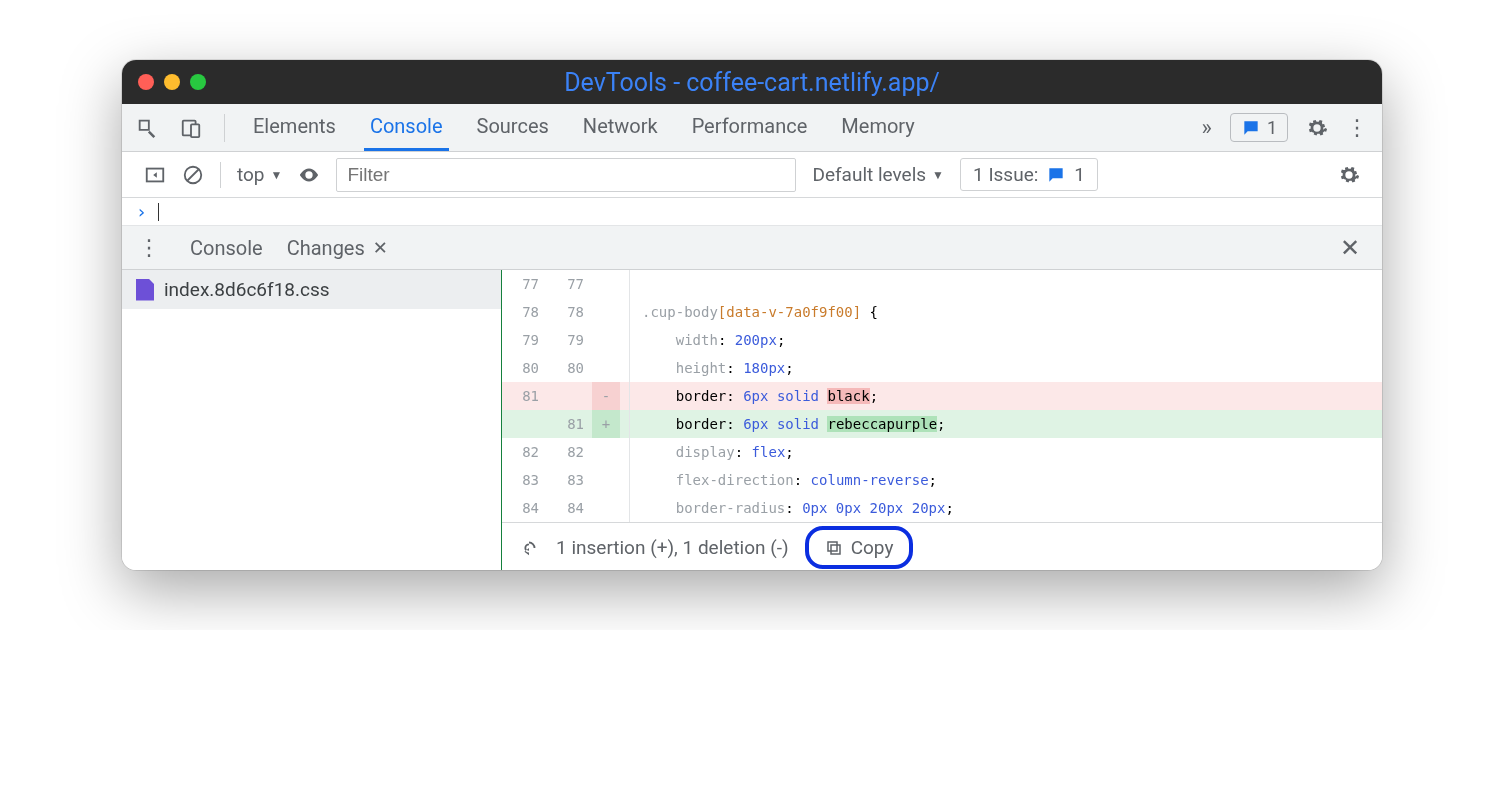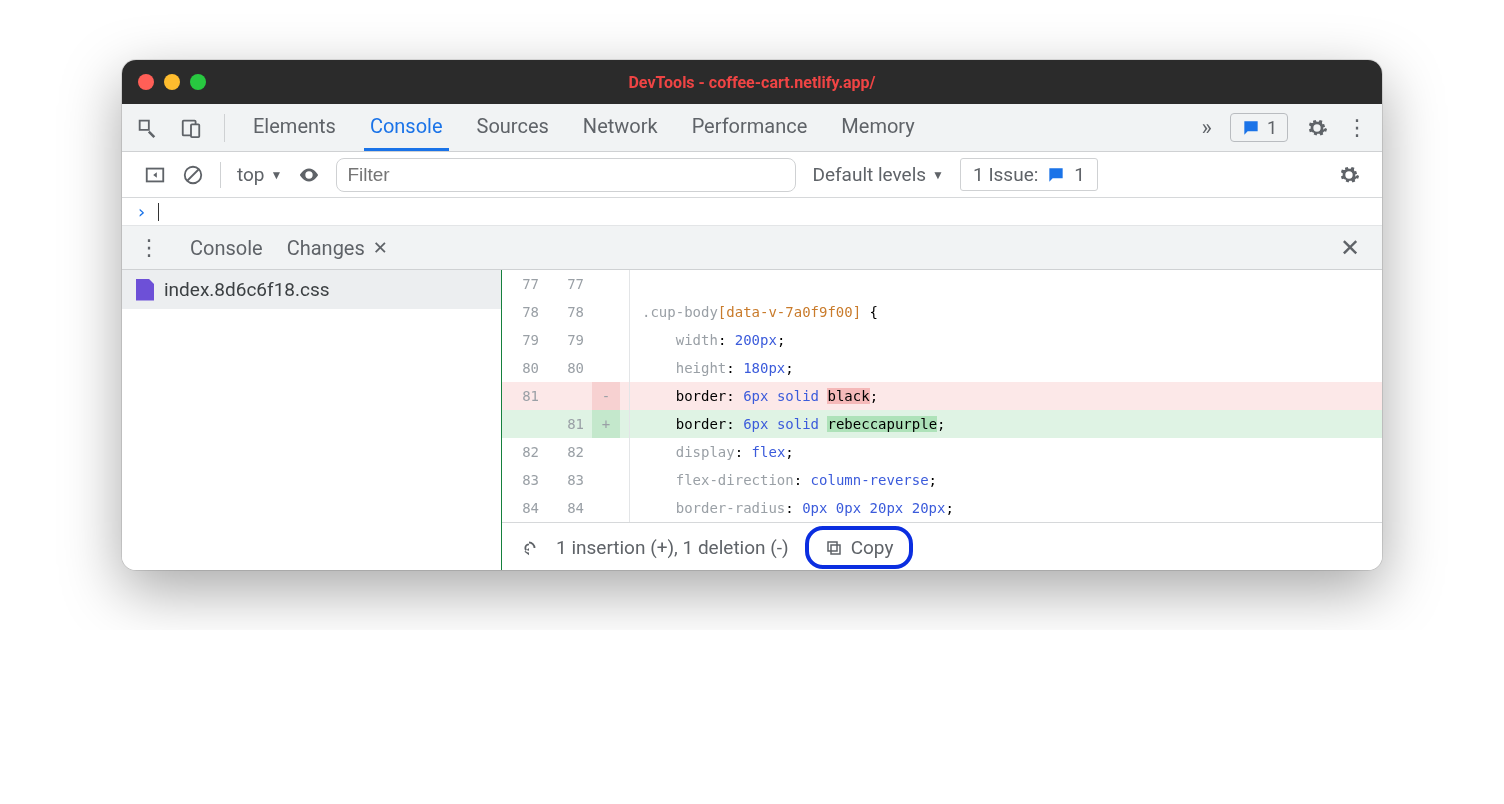--- a/index.html
+++ b/index.html
@@ -2,30 +2,30 @@
 <html><head>
 <meta charset="utf-8">
 <style>
 *{box-sizing:border-box;margin:0;padding:0}
 body{font-family:-apple-system,BlinkMacSystemFont,"Segoe UI",Roboto,sans-serif;background:#fff;display:flex;justify-content:center;align-items:flex-start;padding:60px}
 .window{width:1260px;border-radius:14px;overflow:hidden;box-shadow:0 20px 60px rgba(0,0,0,.35),0 0 0 1px rgba(0,0,0,.1);background:#fff}
 .titlebar{height:44px;background:#2b2b2b;display:flex;align-items:center;padding:0 16px;position:relative}
 .traffic{display:flex;gap:10px}
 .dot{width:16px;height:16px;border-radius:50%}
 .red{background:#ff5f57}.yellow{background:#febc2e}.green{background:#28c840}
-.titlebar-title{position:absolute;left:50%;transform:translateX(-50%);color:#ef4444;font-size:16px;font-weight:700}
+.titlebar-title{position:absolute;left:50%;transform:translateX(-50%);color:#3b82f6;font-size:25px;font-weight:400}
 .tabs{height:48px;background:#f1f3f4;border-bottom:1px solid #cfd1d3;display:flex;align-items:center;padding:16px 14px;gap:22px;font-size:20px;color:#5f6368}
 .tabs .tab{padding:10px 6px;cursor:pointer}
 .tabs .active{color:#1a73e8;border-bottom:3px solid #1a73e8}
 .tabs .sep{width:1px;height:28px;background:#cfd1d3}
 .tabs-right{margin-left:auto;display:flex;align-items:center;gap:18px}
 .badge{display:flex;align-items:center;gap:6px;border:1px solid #b9bcc0;border-radius:4px;padding:3px 10px;font-size:18px;color:#5f6368}
 .icon{width:22px;height:22px;fill:#5f6368}
 .console-toolbar{height:46px;background:#fff;border-bottom:1px solid #d6d8da;display:flex;align-items:center;padding:0 22px;gap:16px;font-size:19px;color:#5f6368}
-.filter-input{flex:0 0 460px;height:34px;border:1px solid #cfd1d3;border-radius:8px;padding:0 10px;font-size:19px;color:#5f6368;background:#fff}
+.filter-input{flex:0 0 460px;height:34px;border:1px solid #cfd1d3;border-radius:2px;padding:0 10px;font-size:19px;color:#5f6368;background:#fff}
 .issue-badge{display:flex;align-items:center;gap:8px;border:1px solid #cfd1d3;border-radius:3px;padding:4px 12px}
 .prompt-line{height:28px;border-bottom:1px solid #e3e5e7;padding:0 14px;color:#1a73e8;font-family:Menlo,Monaco,monospace;font-size:18px;display:flex;align-items:center}
 .drawer-tabs{height:44px;background:#f1f3f4;border-bottom:1px solid #cfd1d3;display:flex;align-items:center;padding:0 8px;gap:10px;font-size:20px;color:#5f6368}
 .drawer-tabs .tab{padding:8px 12px;cursor:pointer;display:flex;align-items:center;gap:8px}
 .close-x{font-size:18px;color:#5f6368}
 .drawer-close{margin-left:auto;padding:0 14px;font-size:24px;color:#5f6368;cursor:pointer}
 .main{display:flex;height:300px}
 .sidebar{width:380px;border-right:1px solid #15803d;background:#fff}
 .file-item{display:flex;align-items:center;gap:10px;padding:8px 14px;background:#eceef0;font-size:19px;color:#3c4043}
 .file-icon{width:18px;height:22px;background:#6d50d7;clip-path:polygon(0 0,70% 0,100% 25%,100% 100%,0 100%)}

